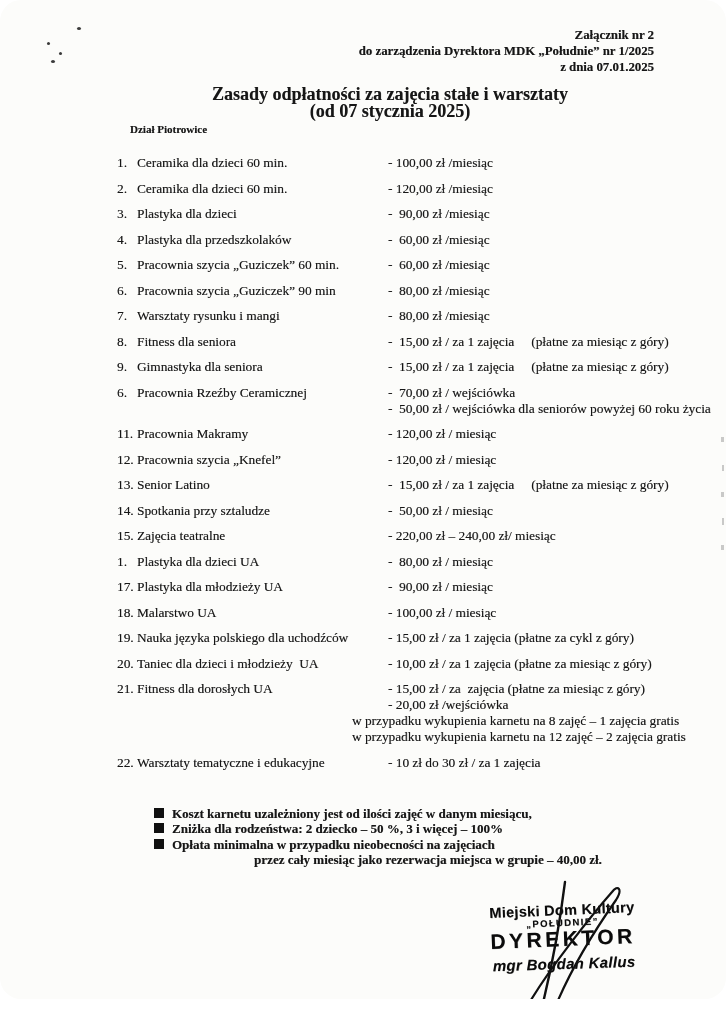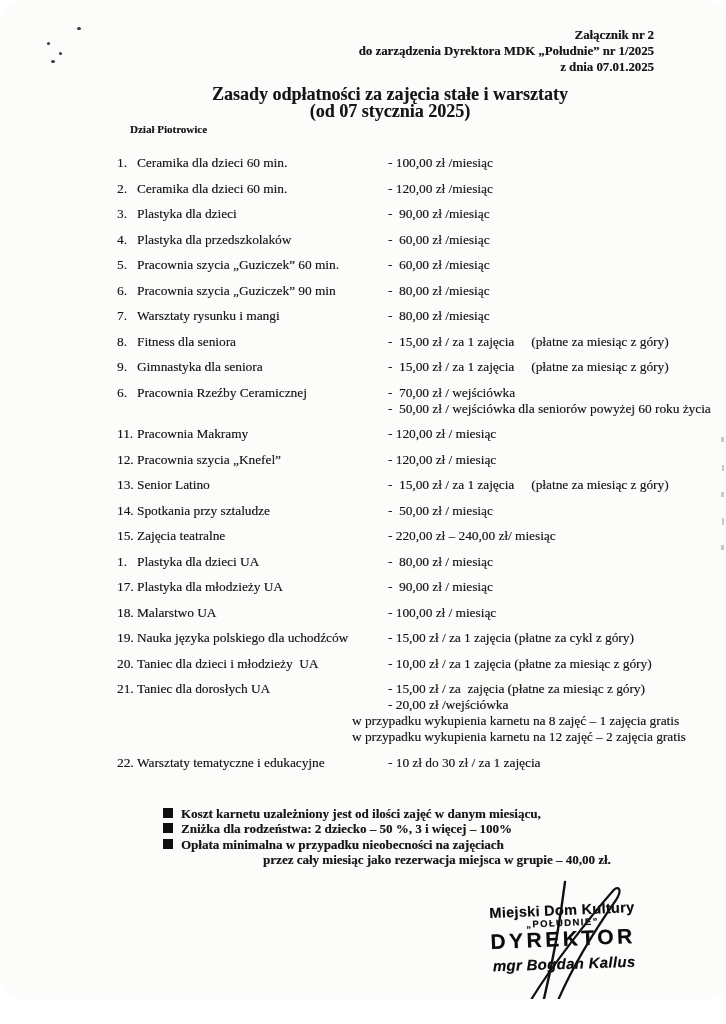--- a/index.html
+++ b/index.html
@@ -21,21 +21,21 @@
 
   .list { position:absolute; top:155px; left:0; width:726px; font-size:13.3px; }
   .row { position:relative; margin-bottom:9.5px; min-height:16px; line-height:16px; }
   .num { position:absolute; left:117px; }
   .name { position:absolute; left:137px; white-space:pre; }
   .prices { display:block; margin-left:388px; width:338px; }
   .price-line { line-height:16px; white-space:pre; }
   .price-line.outdent { margin-left:-36px; }
   .pnote { margin-left:17px; }
 
-  .notes { position:absolute; top:806px; left:163px; width:530px;
+  .notes { position:absolute; top:806px; left:154px; width:530px;
            font-size:13px; font-weight:bold; line-height:15.3px; }
   .note-row { display:flex; align-items:flex-start; }
   .sq { flex:0 0 auto; width:10px; height:10px; background:#101010; margin:2px 8px 0 0; }
   .note-cont { margin-left:18px;text-align:center; }
 
   .stamp { position:absolute; left:468px; top:903px; width:190px; text-align:center;
            font-family:"Liberation Sans", sans-serif; font-weight:bold; color:#0b0b0b;
            transform:rotate(-2.4deg); }
   .stamp-l1 { font-size:14.5px; letter-spacing:0.3px; line-height:14px; }
   .stamp-l2 { font-size:9.5px;  letter-spacing:1.4px; line-height:11px; }
@@ -215,21 +215,21 @@
       </div>
       <div class="row">
         <span class="num">20.</span>
         <span class="name">Taniec dla dzieci i młodzieży  UA</span>
         <span class="prices">
           <div class="price-line"><span class="ptext">- 10,00 zł / za 1 zajęcia (płatne za miesiąc z góry)</span></div>
         </span>
       </div>
       <div class="row">
         <span class="num">21.</span>
-        <span class="name">Taniec dla dorosłych UA</span>
+        <span class="name">Fitness dla dorosłych UA</span>
         <span class="prices">
           <div class="price-line"><span class="ptext">- 15,00 zł / za  zajęcia (płatne za miesiąc z góry)</span></div>
           <div class="price-line"><span class="ptext">- 20,00 zł /wejściówka</span></div>
           <div class="price-line outdent"><span class="ptext">w przypadku wykupienia karnetu na 8 zajęć – 1 zajęcia gratis</span></div>
           <div class="price-line outdent"><span class="ptext">w przypadku wykupienia karnetu na 12 zajęć – 2 zajęcia gratis</span></div>
         </span>
       </div>
       <div class="row">
         <span class="num">22.</span>
         <span class="name">Warsztaty tematyczne i edukacyjne</span>

